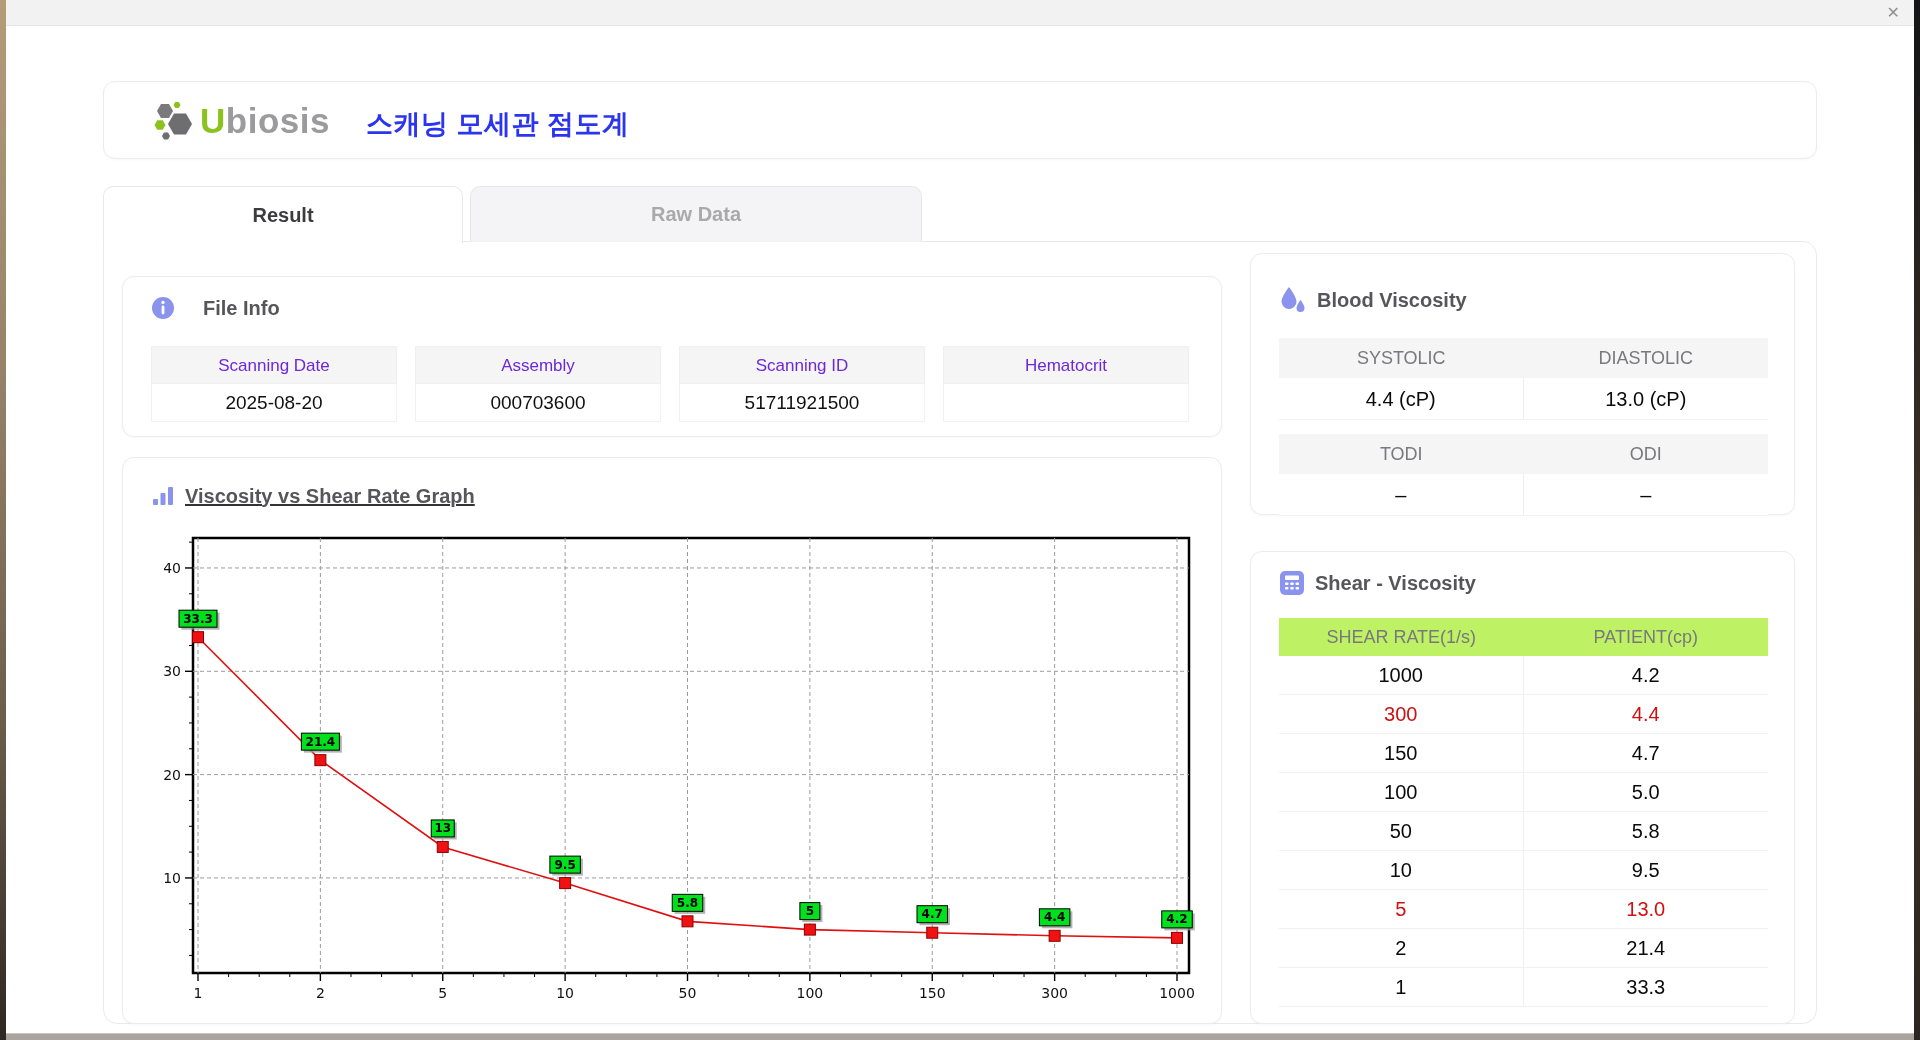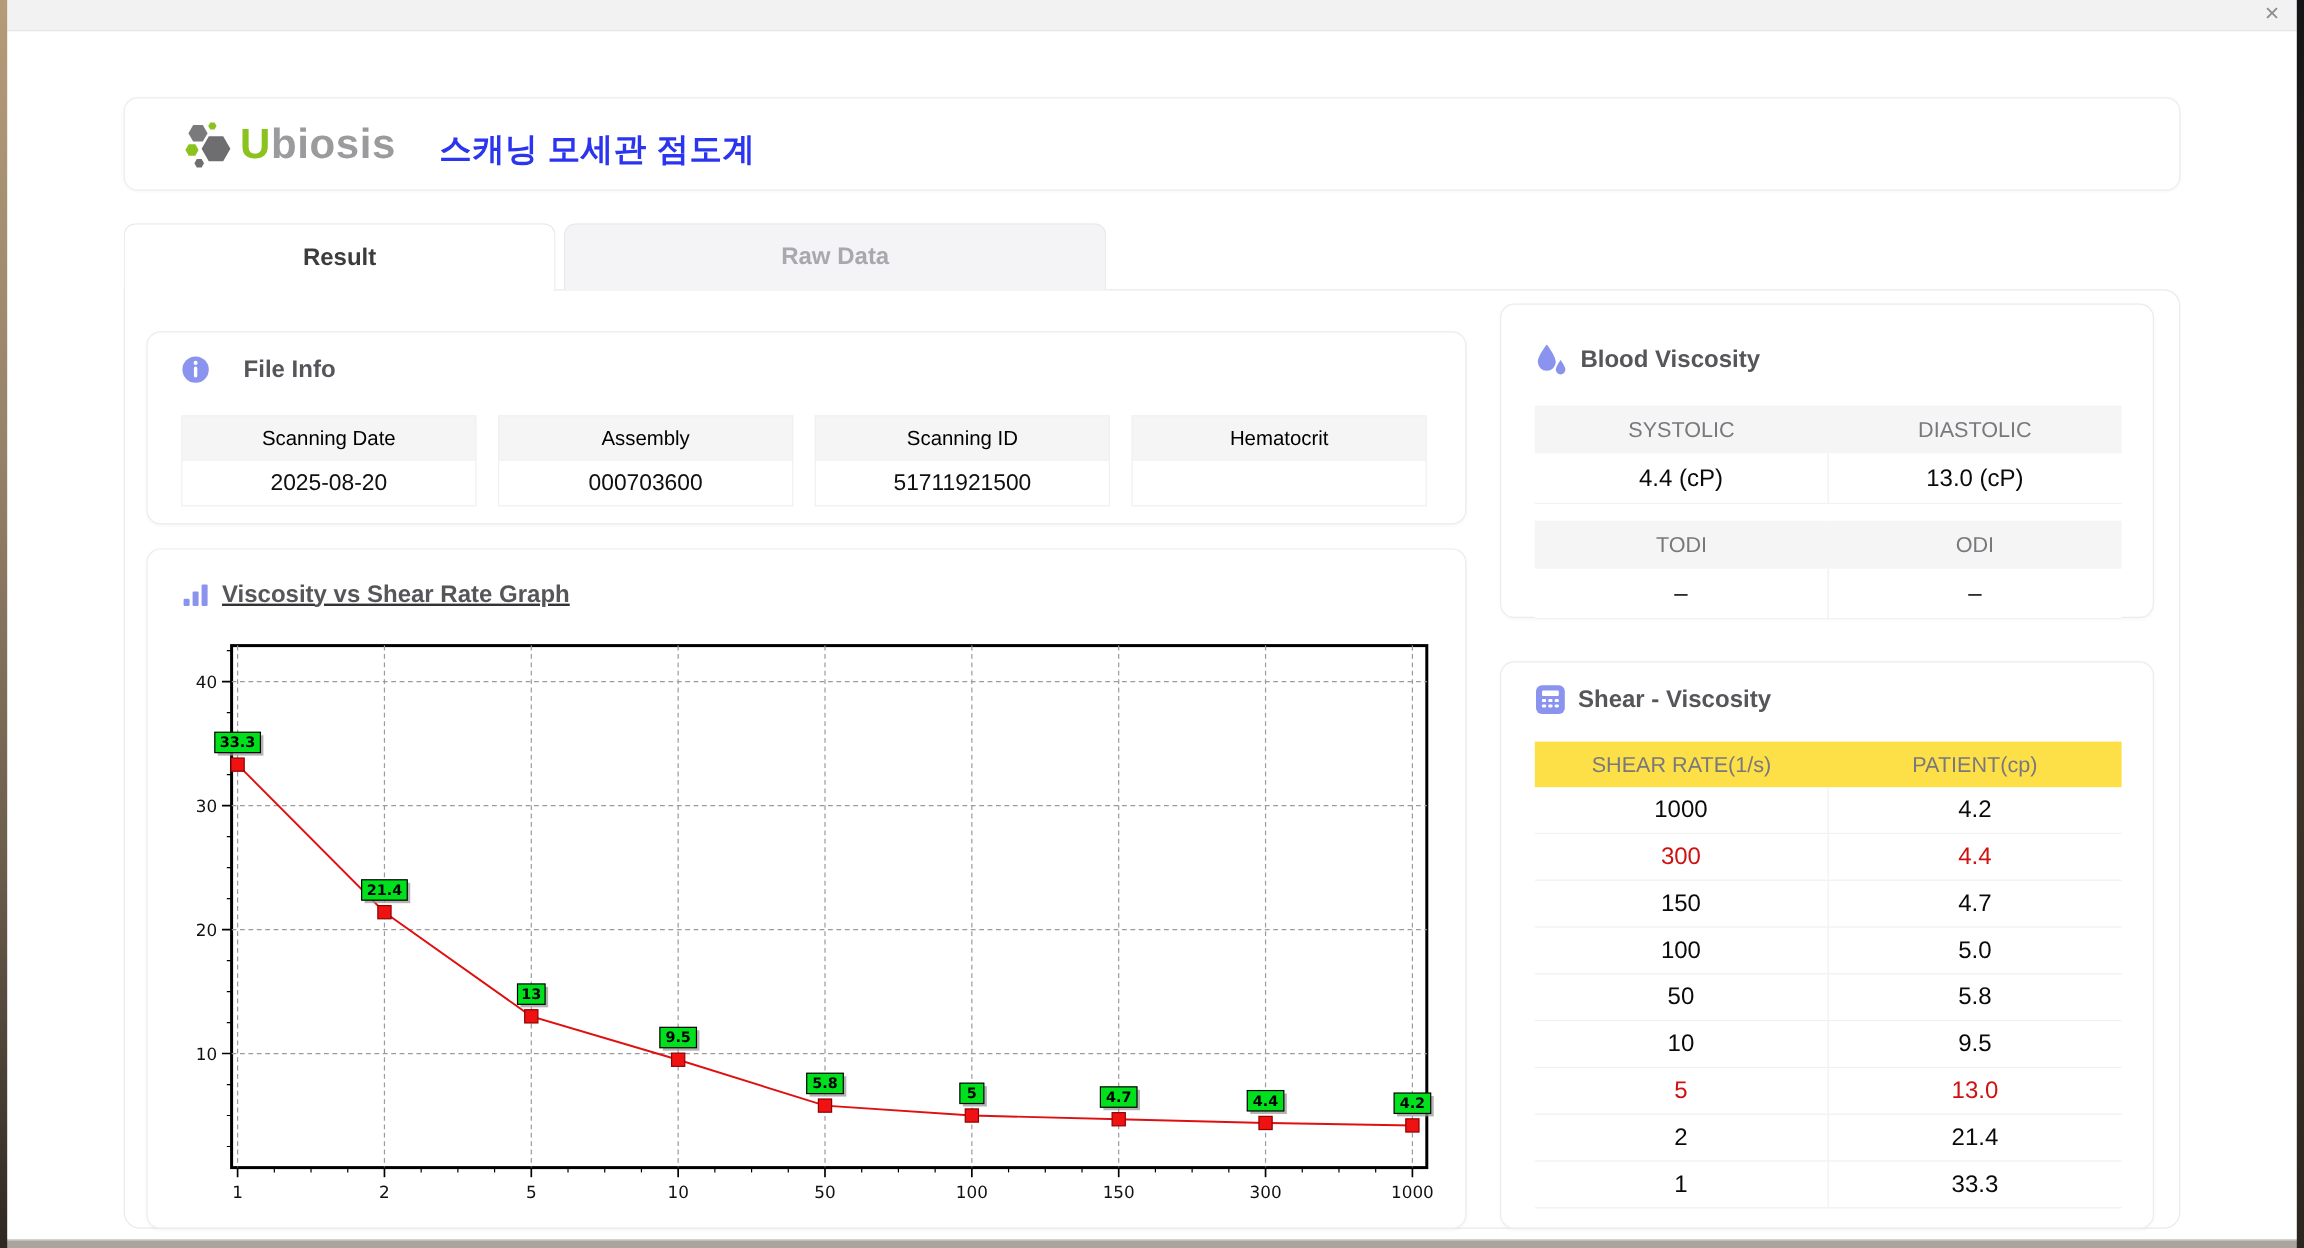--- a/index.html
+++ b/index.html
@@ -37,21 +37,21 @@
 
   .section-head{position:absolute;display:flex;align-items:center;gap:10px;}
   .section-title{font-size:20px;font-weight:bold;color:#55555a;}
 
   
   .file-info-card{left:122px;top:276px;width:1100px;height:161px;z-index:2;}
   .fi-head{left:28px;top:19px;gap:28px;}
   .fi-fields{position:absolute;left:28px;top:69px;display:flex;gap:18px;}
   .field-box{width:246px;}
   .field-label{height:38px;line-height:38px;text-align:center;background:#f5f5f6;border:1px solid #f0f0f1;
-    color:#000000;font-size:17px;}
+    color:#6d28d9;font-size:17px;}
   .field-value{height:38px;line-height:38px;text-align:center;background:#fff;border:1px solid #f1f1f2;border-top:none;
     color:#101010;font-size:19px;}
 
   
   .graph-card{left:122px;top:457px;width:1100px;height:567px;z-index:2;}
   .gr-head{left:28px;top:26px;text-decoration:underline;}
   .chart-svg{position:absolute;left:0;top:0;}
   .chart-svg text{font-family:"DejaVu Sans","Liberation Sans",sans-serif;}
 
   
@@ -62,21 +62,21 @@
   .bv-row{display:flex;}
   .bv-cell{width:50%;text-align:center;}
   .bv-labels .bv-cell{height:40px;line-height:40px;background:#f5f5f6;color:#78787d;font-size:18px;}
   .bv-values .bv-cell{height:42px;line-height:42px;background:#fff;color:#0a0a0a;font-size:20px;border-bottom:1px solid #f2f2f3;}
   .bv-values .bv-cell:first-child{border-right:1px solid #ededee;}
 
   
   .shear-card{left:1250px;top:551px;width:545px;height:473px;z-index:2;}
   .sv-head-row{left:28px;top:18px;}
   .sv-table{position:absolute;left:28px;top:66px;width:489px;}
-  .sv-header{display:flex;background:#fde047;}
+  .sv-header{display:flex;background:#bef264;}
   .sv-header .sv-cell{height:38px;line-height:38px;color:#78787d;font-size:18px;font-weight:normal;}
   .sv-row{display:flex;border-bottom:1px solid #f1f1f2;}
   .sv-cell{width:50%;text-align:center;height:38px;line-height:38px;font-size:20px;color:#0a0a0a;}
   .sv-row .sv-cell:first-child{border-right:1px solid #f0f0f1;}
 </style>
 </head>
 <body>
 
 <div class="stage">
   <div class="titlebar">

